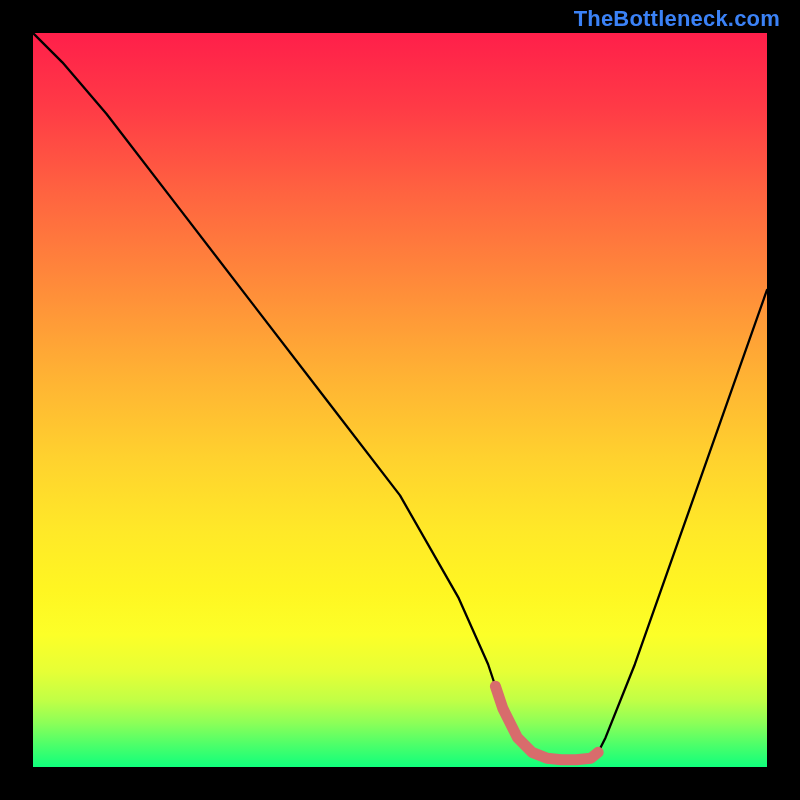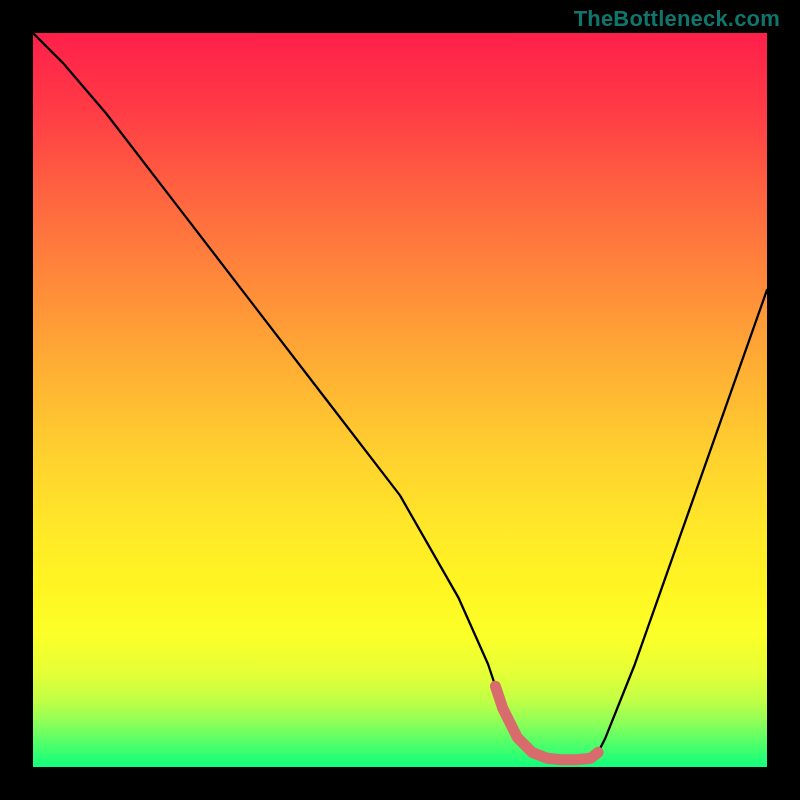--- a/index.html
+++ b/index.html
@@ -50,21 +50,21 @@
       #10ff7c 100%
     );
   }
   .watermark {
     position: absolute;
     top: 6px;
     right: 20px;
     font-family: Arial, Helvetica, sans-serif;
     font-size: 22px;
     font-weight: bold;
-    color: #0f766e;
+    color: #3b82f6;
     letter-spacing: 0.2px;
   }
   svg.curve {
     position: absolute;
     left: 0;
     top: 0;
     width: 734px;
     height: 734px;
   }
 </style>

